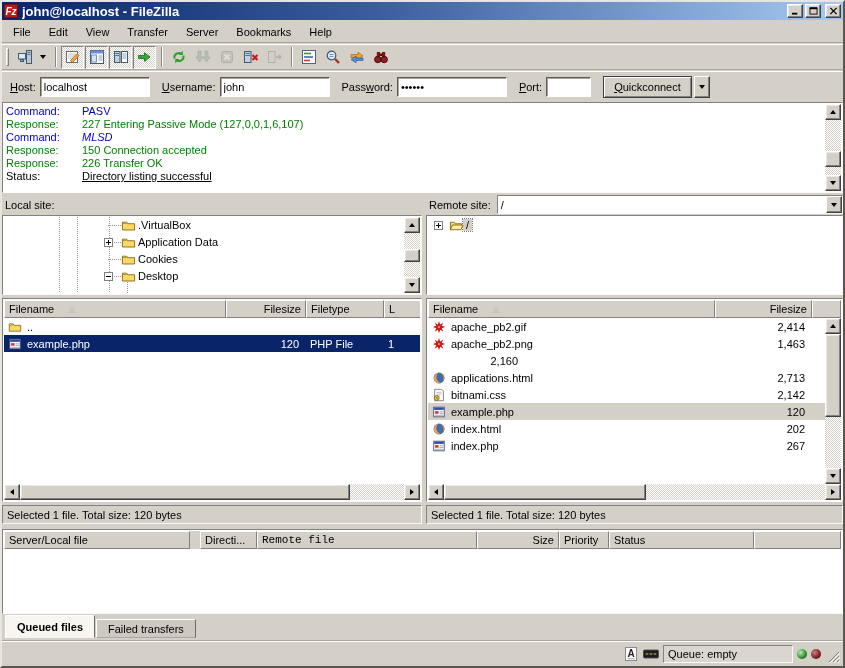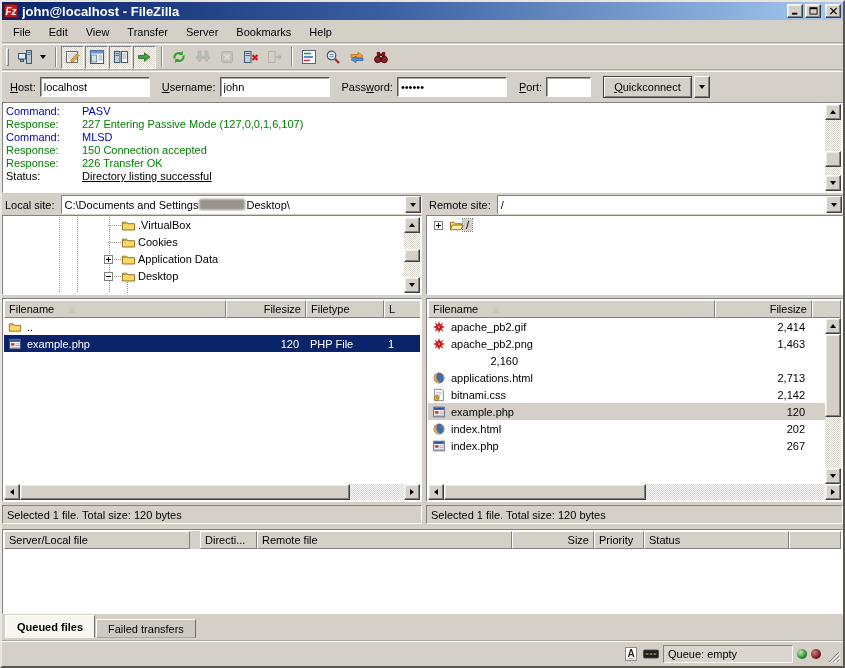--- a/index.html
+++ b/index.html
@@ -342,21 +342,21 @@
         <div class="log-line">
           <span class="log-type" style="color: rgb(0, 0, 200);">Command:</span>
           <span class="log-text" style="color: rgb(0, 0, 200);">PASV</span>
         </div>
         <div class="log-line">
           <span class="log-type" style="color: rgb(0, 128, 0);">Response:</span>
           <span class="log-text" style="color: rgb(0, 128, 0);">227 Entering Passive Mode (127,0,0,1,6,107)</span>
         </div>
         <div class="log-line">
           <span class="log-type" style="color: rgb(0, 0, 200);">Command:</span>
-          <span class="log-text" style="color: rgb(0, 0, 200);">MLSD</span>
+          <span class="log-text" style="color: rgb(0, 0, 200); font-style: italic;">MLSD</span>
         </div>
         <div class="log-line">
           <span class="log-type" style="color: rgb(0, 128, 0);">Response:</span>
           <span class="log-text" style="color: rgb(0, 128, 0);">150 Connection accepted</span>
         </div>
         <div class="log-line">
           <span class="log-type" style="color: rgb(0, 128, 0);">Response:</span>
           <span class="log-text" style="color: rgb(0, 128, 0);">226 Transfer OK</span>
         </div>
         <div class="log-line">
@@ -371,65 +371,57 @@
         </div>
         <span class="sb-btn ar-down"></span>
       </div>
     </div>
 
   <div class="panes">
 
     <div class="pane local">
       <div class="site-row">
         <span class="site-label">Local site:</span>
-        <span class="combo">
-          <span>C:\Documents and Settings</span>
-            <span class="redacted"></span>
-            <span>Desktop\</span>
-          <span class="combo-drop">
-              <span class="tri-down"></span>
-            </span>
-        </span>
       </div>
       <div class="tree sunken">
           <div class="tree-inner">
             <div class="vg" style="left: 55px;"></div>
             <div class="vg" style="left: 73px;"></div>
             <div class="vg" style="left: 105px;"></div>
             <div class="vg" style="left: 123px; top: 61px;"></div>
             <div class="trow">
               <span class="hg" style="left: 104px; width: 15px; top: 8px;"></span>
               <span class="ticon" style="left: 117px;">
                 <svg viewBox="0 0 16 16">
                   <path d="M1.5 12.8V4.6h4.3l1.3 1.5h7.4v6.7z" fill="#ffd863" stroke="#7a5c10" stroke-width="0.9"></path>
                   <path d="M1.5 5.9h4L6.6 4.6H1.5z" fill="#ffeca6" stroke="#7a5c10" stroke-width="0.6"></path>
                 </svg>
               </span>
               <span class="tlabel" style="left: 131px;">.VirtualBox</span>
             </div>
             <div class="trow">
               <span class="hg" style="left: 104px; width: 15px; top: 8px;"></span>
-              <span class="ticon" style="left: 117px;">
-                <svg viewBox="0 0 16 16">
-                  <path d="M1.5 12.8V4.6h4.3l1.3 1.5h7.4v6.7z" fill="#ffd863" stroke="#7a5c10" stroke-width="0.9"></path>
-                  <path d="M1.5 5.9h4L6.6 4.6H1.5z" fill="#ffeca6" stroke="#7a5c10" stroke-width="0.6"></path>
-                </svg>
-              </span>
-              <span class="tlabel" style="left: 131px;">Cookies</span>
-            </div>
-            <div class="trow">
-              <span class="hg" style="left: 104px; width: 15px; top: 8px;"></span>
               <span class="exp plus" style="left: 100px;"></span>
               <span class="ticon" style="left: 117px;">
                 <svg viewBox="0 0 16 16">
                   <path d="M1.5 12.8V4.6h4.3l1.3 1.5h7.4v6.7z" fill="#ffd863" stroke="#7a5c10" stroke-width="0.9"></path>
                   <path d="M1.5 5.9h4L6.6 4.6H1.5z" fill="#ffeca6" stroke="#7a5c10" stroke-width="0.6"></path>
                 </svg>
               </span>
               <span class="tlabel" style="left: 131px;">Application Data</span>
+            </div>
+            <div class="trow">
+              <span class="hg" style="left: 104px; width: 15px; top: 8px;"></span>
+              <span class="ticon" style="left: 117px;">
+                <svg viewBox="0 0 16 16">
+                  <path d="M1.5 12.8V4.6h4.3l1.3 1.5h7.4v6.7z" fill="#ffd863" stroke="#7a5c10" stroke-width="0.9"></path>
+                  <path d="M1.5 5.9h4L6.6 4.6H1.5z" fill="#ffeca6" stroke="#7a5c10" stroke-width="0.6"></path>
+                </svg>
+              </span>
+              <span class="tlabel" style="left: 131px;">Cookies</span>
             </div>
             <div class="trow">
               <span class="hg" style="left: 104px; width: 15px; top: 8px;"></span>
               <span class="exp minus" style="left: 100px;"></span>
               <span class="ticon" style="left: 117px;">
                 <svg viewBox="0 0 16 16">
                   <path d="M1.5 12.8V4.6h4.3l1.3 1.5h7.4v6.7z" fill="#ffd863" stroke="#7a5c10" stroke-width="0.9"></path>
                   <path d="M1.5 5.9h4L6.6 4.6H1.5z" fill="#ffeca6" stroke="#7a5c10" stroke-width="0.6"></path>
                 </svg>
               </span>
@@ -664,21 +656,21 @@
   </div>
 
   <div class="queue sunken">
     <div class="fl-header">
         <span class="fl-hcell" style="width: 186px;">
           <span>Server/Local file</span>
         </span>
         <span class="fl-hcell" style="width: 57px; margin-left: 10px;">
           <span>Directi...</span>
         </span>
-        <span class="fl-hcell" style="width: 255px;">
+        <span class="fl-hcell" style="width: 220px; font-family: Liberation Mono, monospace;">
           <span>Remote file</span>
         </span>
         <span class="fl-hcell right" style="width: 82px;">
           <span>Size</span>
         </span>
         <span class="fl-hcell" style="width: 50px;">
           <span>Priority</span>
         </span>
         <span class="fl-hcell" style="width: 145px;">
           <span>Status</span>

